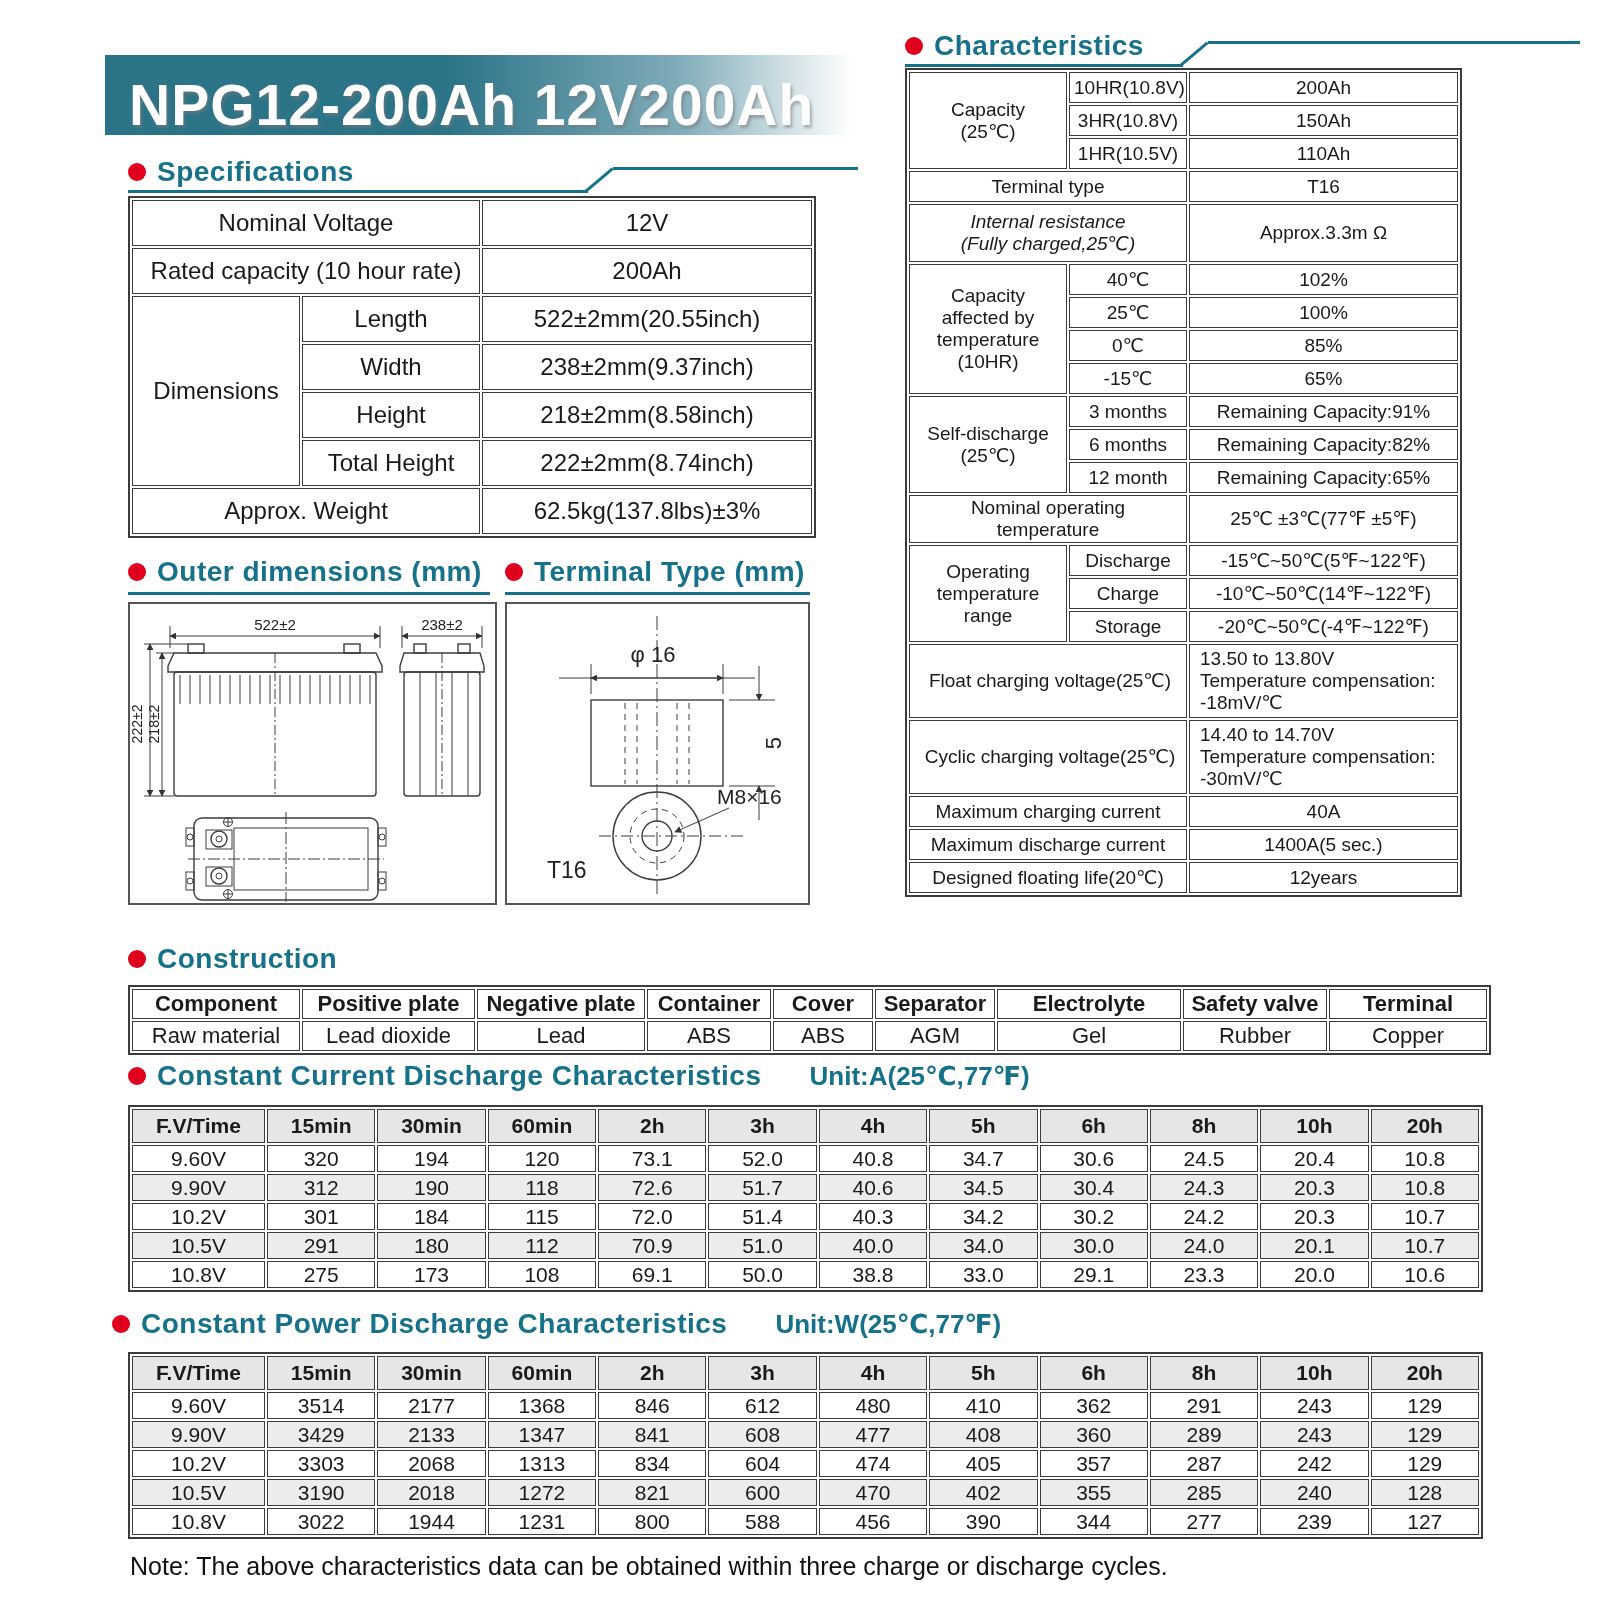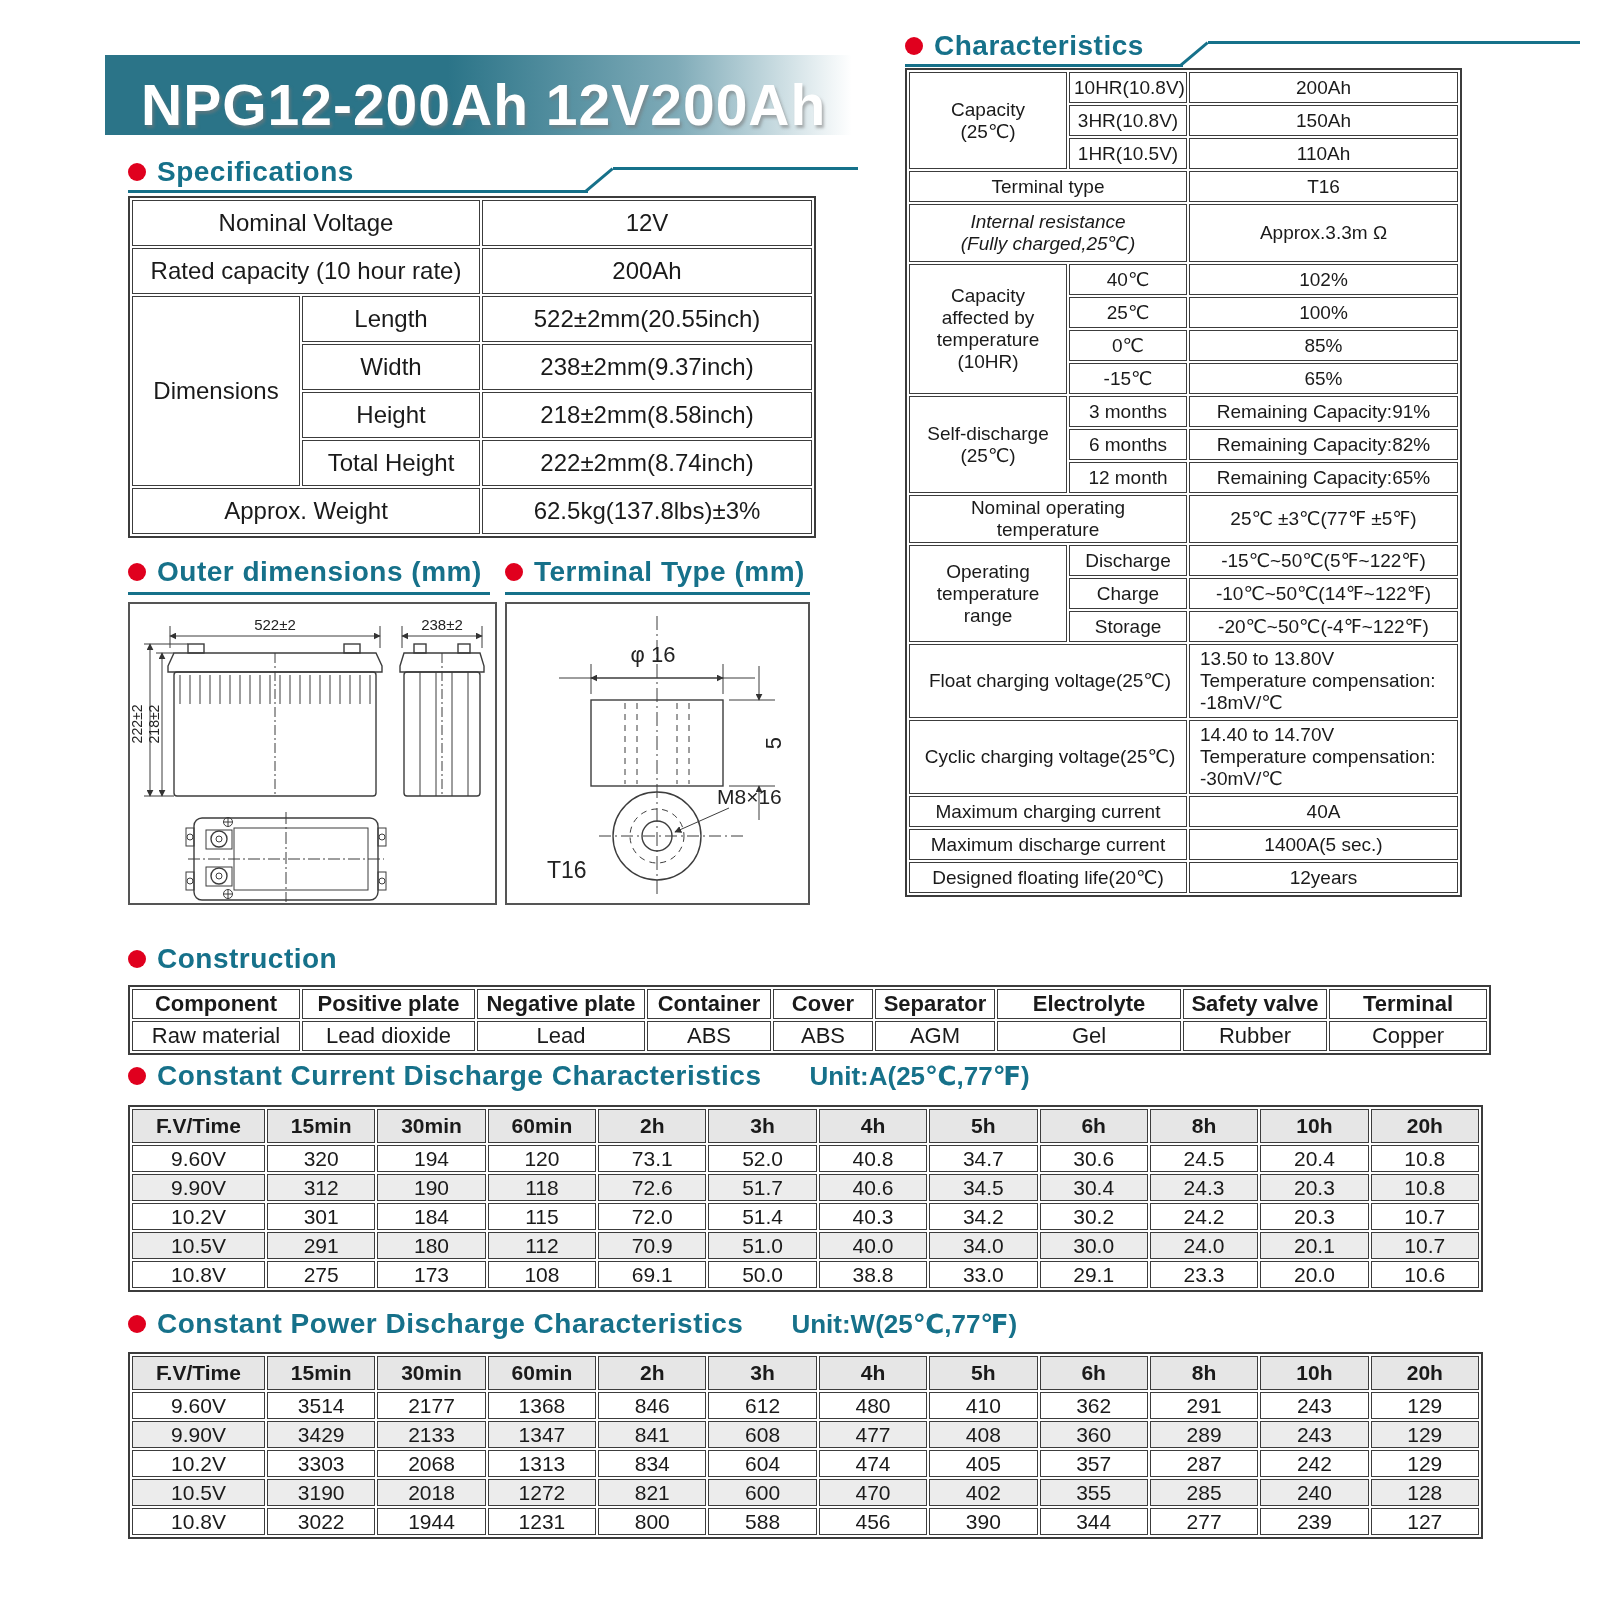--- a/index.html
+++ b/index.html
@@ -4,21 +4,21 @@
 <style>
   * { margin:0; padding:0; box-sizing:border-box; }
   html,body { background:#fff; }
   body { width:1600px; height:1600px; position:relative; font-family:"Liberation Sans","DejaVu Sans",sans-serif; color:#1a1a1a; }
   .page { position:relative; width:1600px; height:1600px; background:#ffffff; overflow:hidden; }
 
   
   .hdr-bar { position:absolute; left:105px; top:55px; width:762px; height:80px;
     background:linear-gradient(90deg,#2b7488 0%,#2b7488 45%,#7fabb8 75%,rgba(255,255,255,0) 98%);
     display:flex; align-items:center; }
-  .hdr-title { font-size:57px; font-weight:800; color:#ffffff; padding-left:36px; white-space:nowrap; letter-spacing:1px;
+  .hdr-title { font-size:57px; font-weight:800; color:#ffffff; padding-left:24px; white-space:nowrap; letter-spacing:1px;
     text-shadow:2px 3px 3px rgba(120,120,120,0.55);margin-top:20px; }
 
   
   .sec-head { position:absolute; display:flex; align-items:center; }
   .bullet { width:18px; height:18px; border-radius:50%; background:#e0001e; margin-right:11px; flex:0 0 auto; }
   .sec-title { font-size:28px; font-weight:bold; color:#16718a; white-space:nowrap; letter-spacing:0.5px; }
   .sec-unit { font-size:26px; font-weight:bold; color:#16718a; margin-left:48px; white-space:nowrap; }
   .rule { position:absolute; height:0; border-top:3px solid #16718a; }
   .diag { position:absolute; width:36px; height:0; border-top:3px solid #16718a; transform:rotate(-40deg); transform-origin:left bottom; }
 
@@ -502,21 +502,21 @@
           <td>38.8</td>
           <td>33.0</td>
           <td>29.1</td>
           <td>23.3</td>
           <td>20.0</td>
           <td>10.6</td>
         </tr>
       </tbody>
   </table>
 
-  <div class="sec-head" style="left:128px; top:1308px;justify-content:flex-end;">
+  <div class="sec-head" style="left:112px; top:1308px;justify-content:flex-end;">
     <span class="bullet"></span>
     <span class="sec-title">Constant Power Discharge Characteristics</span>
     <span class="sec-unit">Unit:W(25℃,77℉)</span>
 
   </div>
   <table class="dis-tbl" style="top:1352px;">
     <colgroup>
         <col style="width:133px">
       </colgroup>
     <thead>
@@ -602,14 +602,15 @@
           <td>456</td>
           <td>390</td>
           <td>344</td>
           <td>277</td>
           <td>239</td>
           <td>127</td>
         </tr>
       </tbody>
   </table>
 
+  <div class="note">Note: The above characteristics data can be obtained within three charge or discharge cycles.</div>
 
 </div>
 
 </body></html>

